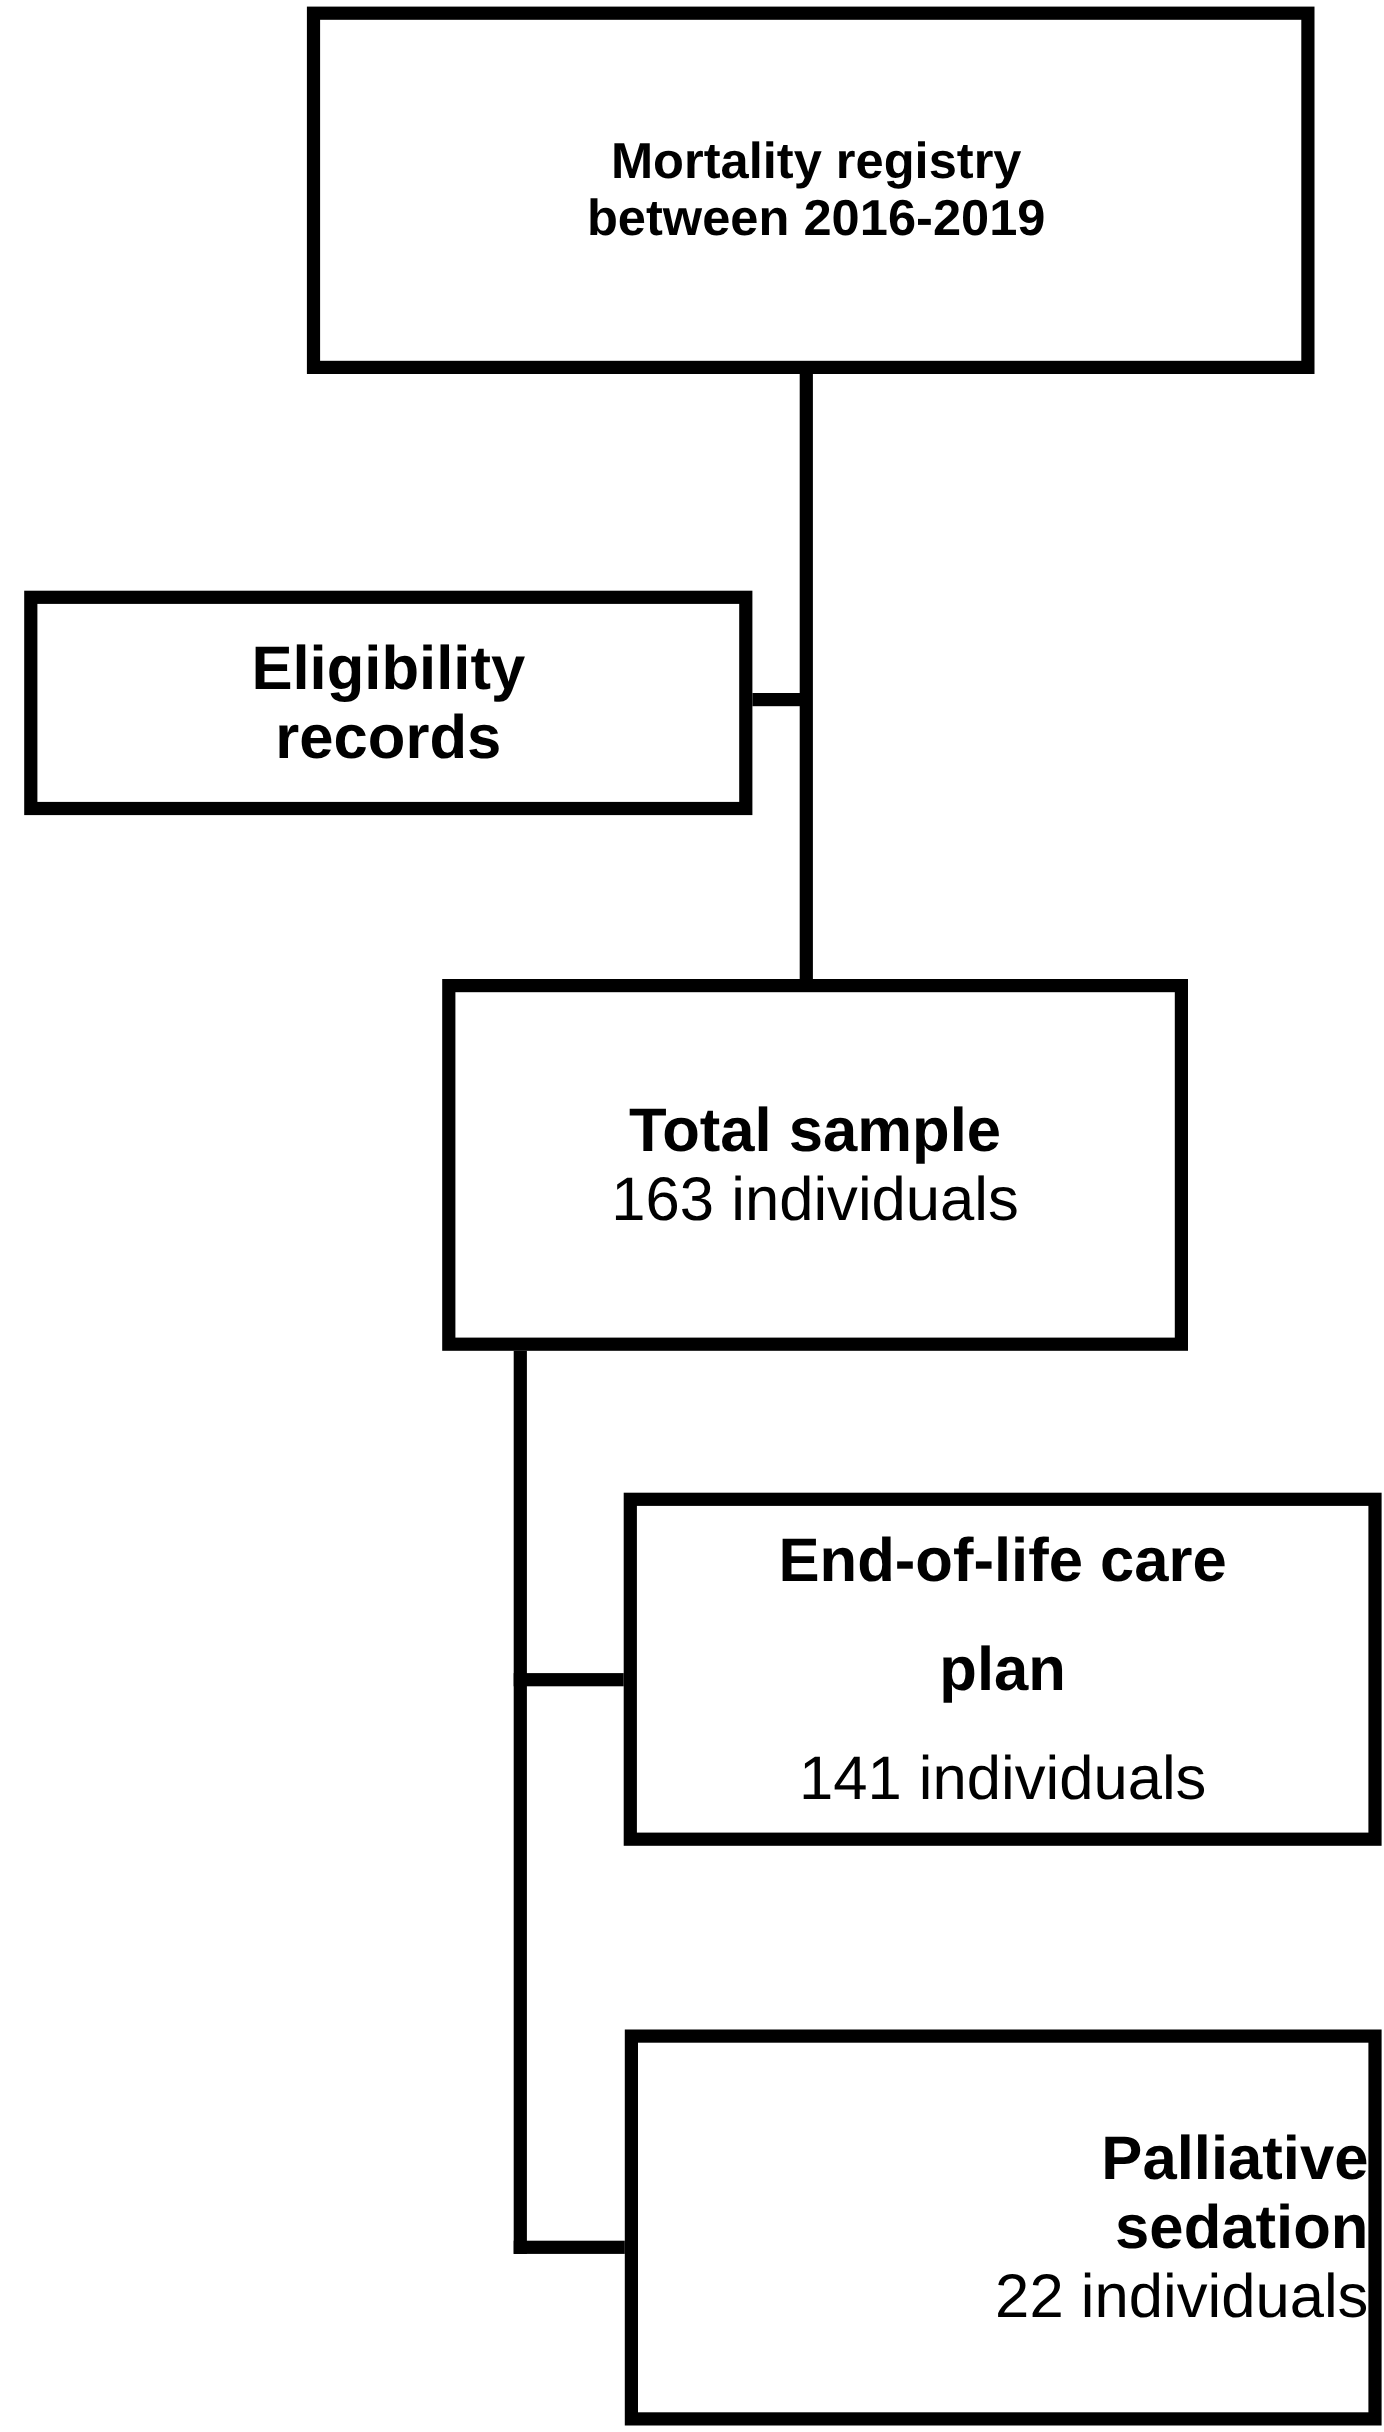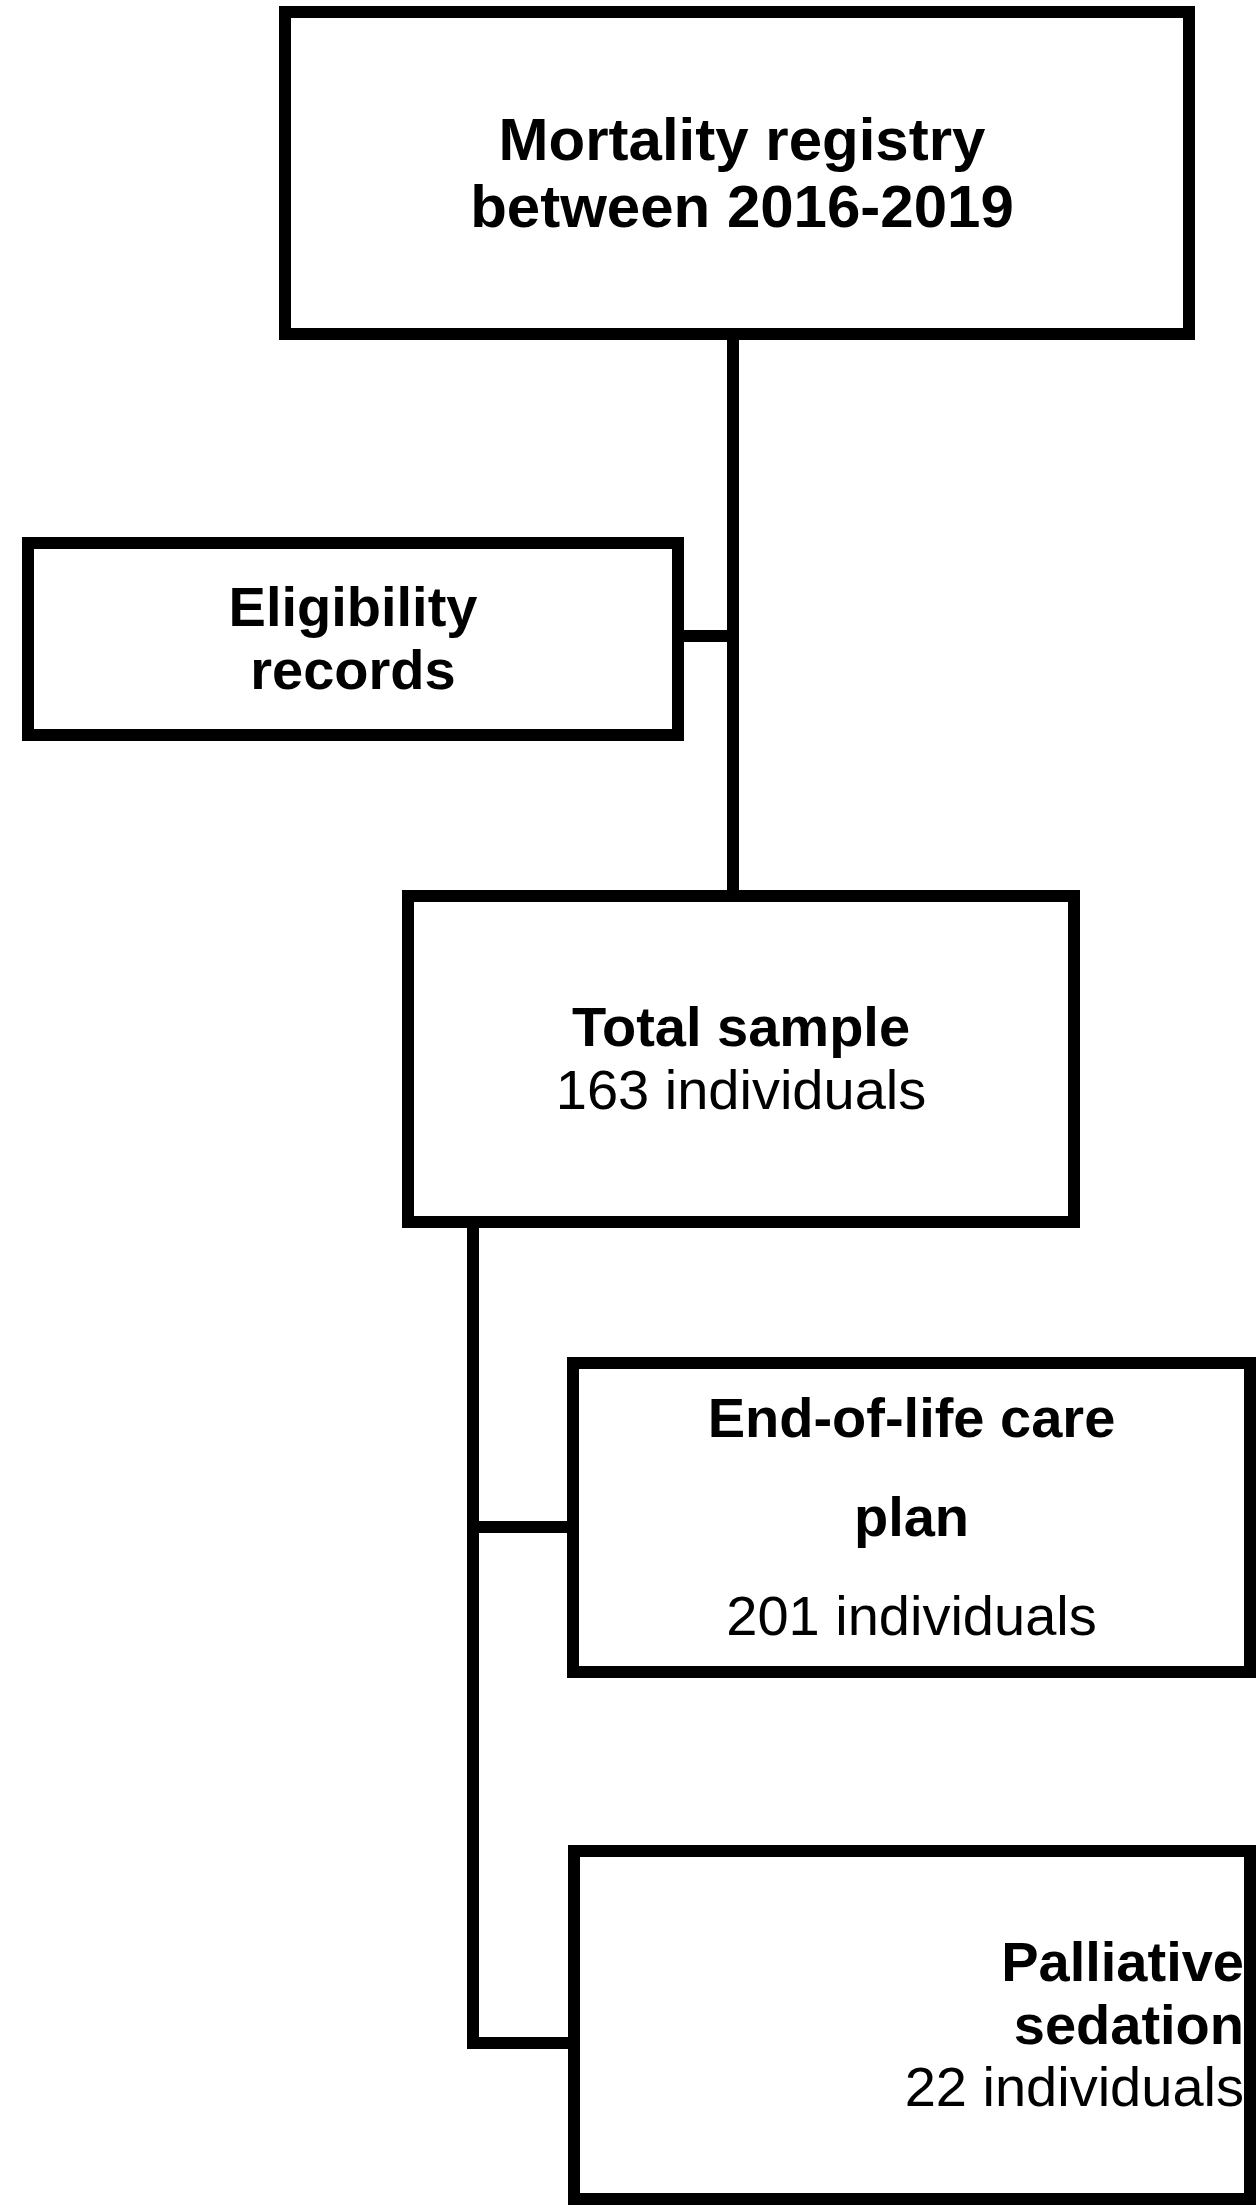--- a/index.html
+++ b/index.html
@@ -39,21 +39,21 @@
   .ln.bold   { font-weight: bold; }
   .ln.normal { font-weight: normal; }
 
   
   #node-registry   { left: 279px; top: 6px;    width: 916px; height: 334px; }
   #node-eligibility{ left: 22px;   top: 537px;  width: 662px; height: 204px; }
   #node-total      { left: 402px; top: 890px;  width: 678px; height: 338px; }
   #node-eolplan    { left: 567px; top: 1357px; width: 689px; height: 321px; gap: 36px; }
   #node-palliative { left: 568px; top: 1845px; width: 688px; height: 360px; }
 
-  #node-registry   .ln { font-size: 60px; padding-left: 10px; }
+  #node-registry   .ln { font-size: 46px; padding-left: 10px; }
   #node-eligibility .ln{ font-size: 56px; }
   #node-total      .ln { font-size: 56px; }
   #node-eolplan    .ln { font-size: 56px; }
   #node-palliative .ln { font-size: 56px; text-align: right; }
 
   
   .conn {
     position: absolute;
     background: #000000;
     z-index: 1;
@@ -94,21 +94,21 @@
   </div>
 
   <div class="node" id="node-total">
     <span class="ln bold">Total sample</span>
     <span class="ln normal">163 individuals</span>
   </div>
 
   <div class="node" id="node-eolplan">
     <span class="ln bold">End-of-life care</span>
     <span class="ln bold">plan</span>
-    <span class="ln normal">201 individuals</span>
+    <span class="ln normal">141 individuals</span>
   </div>
 
   <div class="node" id="node-palliative">
     <span class="ln bold">Palliative</span>
     <span class="ln bold">sedation</span>
     <span class="ln normal">22 individuals</span>
   </div>
 
 </div>
 

